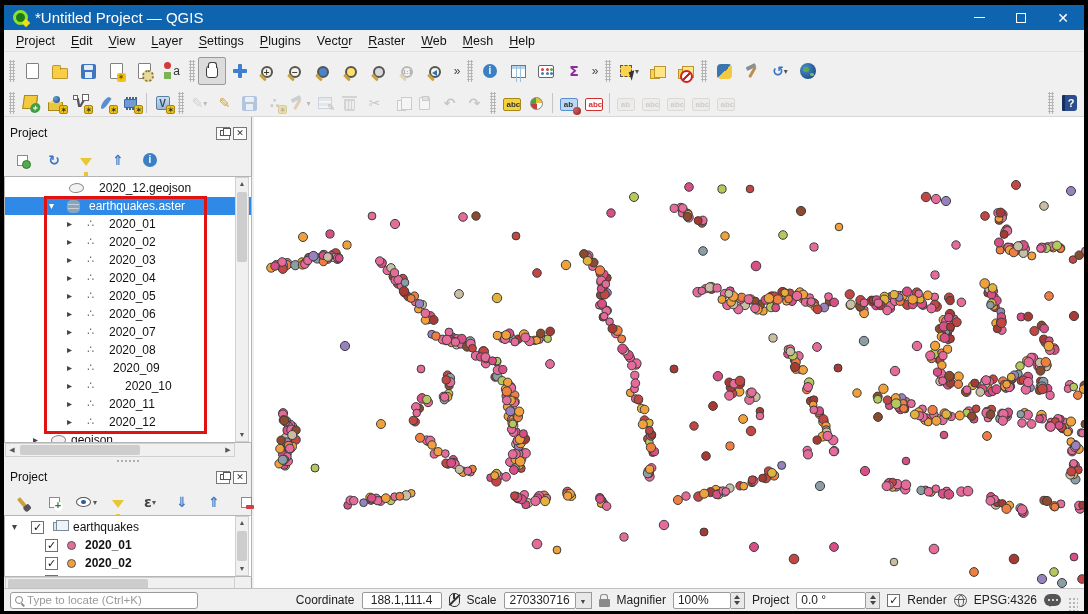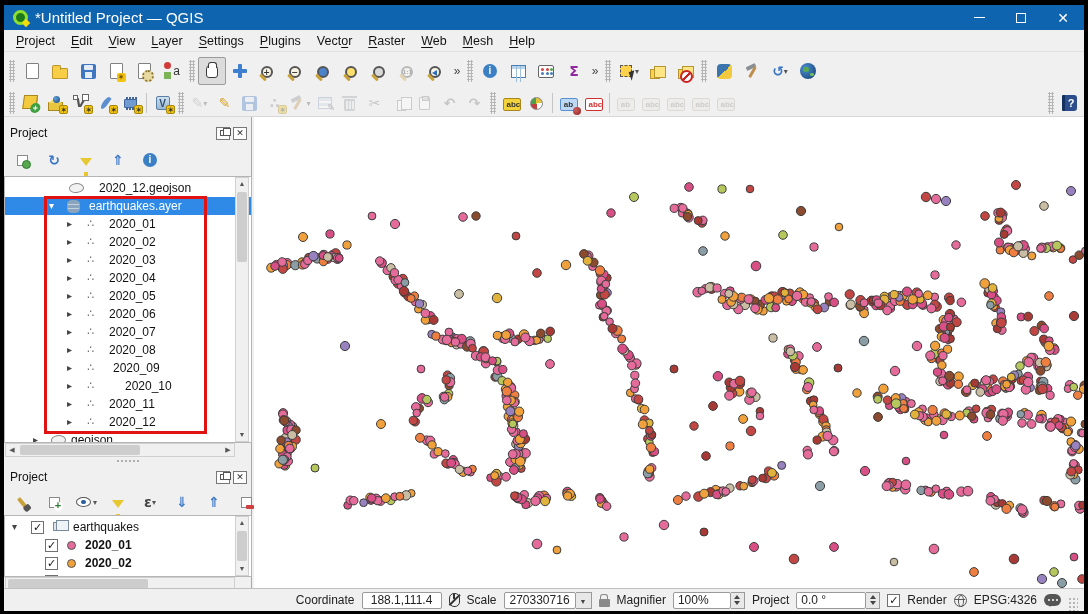--- a/index.html
+++ b/index.html
@@ -447,21 +447,21 @@
           <span class="ticon" style="left: 64px;">
             <span class="ci ci-geojson" style="position:absolute;top:0;margin:4px 0"></span>
           </span>
           <span class="tlabel" style="left: 94px;">2020_12.geojson</span>
         </div>
         <div class="trow selected" style="top: 20px;">
           <span class="exp" style="left: 44px;">▾</span>
           <span class="ticon" style="left: 62px;">
             <span class="ci ci-db" style="position:absolute;top:0;margin:2.5px 0"></span>
           </span>
-          <span class="tlabel" style="left: 84px;">earthquakes.ayer</span>
+          <span class="tlabel" style="left: 84px;">earthquakes.aster</span>
         </div>
         <div class="trow" style="top: 38px;">
           <span class="exp" style="left: 62px;">▸</span>
           <span class="ticon glyph-pts" style="left: 82px;">∴</span>
           <span class="tlabel" style="left: 104px;">2020_01</span>
         </div>
         <div class="trow" style="top: 56px;">
           <span class="exp" style="left: 62px;">▸</span>
           <span class="ticon glyph-pts" style="left: 82px;">∴</span>
           <span class="tlabel" style="left: 104px;">2020_02</span>
@@ -1605,20 +1605,24 @@
         <circle cx="828.0" cy="462.0" r="4.3" fill="#c24744" stroke="#3c3c3c" stroke-width="1"></circle>
         <circle cx="788.0" cy="462.0" r="4.6" fill="#9781bf" stroke="#3c3c3c" stroke-width="1"></circle>
         <circle cx="808.0" cy="466.0" r="4.5" fill="#8b9da5" stroke="#3c3c3c" stroke-width="1"></circle>
         <circle cx="370.0" cy="420.0" r="4.1" fill="#e56b9b" stroke="#3c3c3c" stroke-width="1"></circle>
         <circle cx="410.0" cy="408.0" r="4.7" fill="#e56b9b" stroke="#3c3c3c" stroke-width="1"></circle>
         <circle cx="450.0" cy="415.0" r="4.0" fill="#a83a35" stroke="#3c3c3c" stroke-width="1"></circle>
       </svg>
   </div>
 
   <div id="statusbar">
+    <div id="locator">
+      <span class="sb-mag"></span>
+      <span>Type to locate (Ctrl+K)</span>
+    </div>
     <span style="flex:1"></span>
     <span>Coordinate</span>
     <span class="sb-input" style="width:80px">188.1,111.4</span>
     <span class="sb-mouse"></span>
     <span>Scale</span>
     <span class="sb-combo">
       <span class="sb-input" style="width:72px">270330716</span>
       <span class="arrow-btn">▼</span>
     </span>
     <span class="sb-lock"></span>

